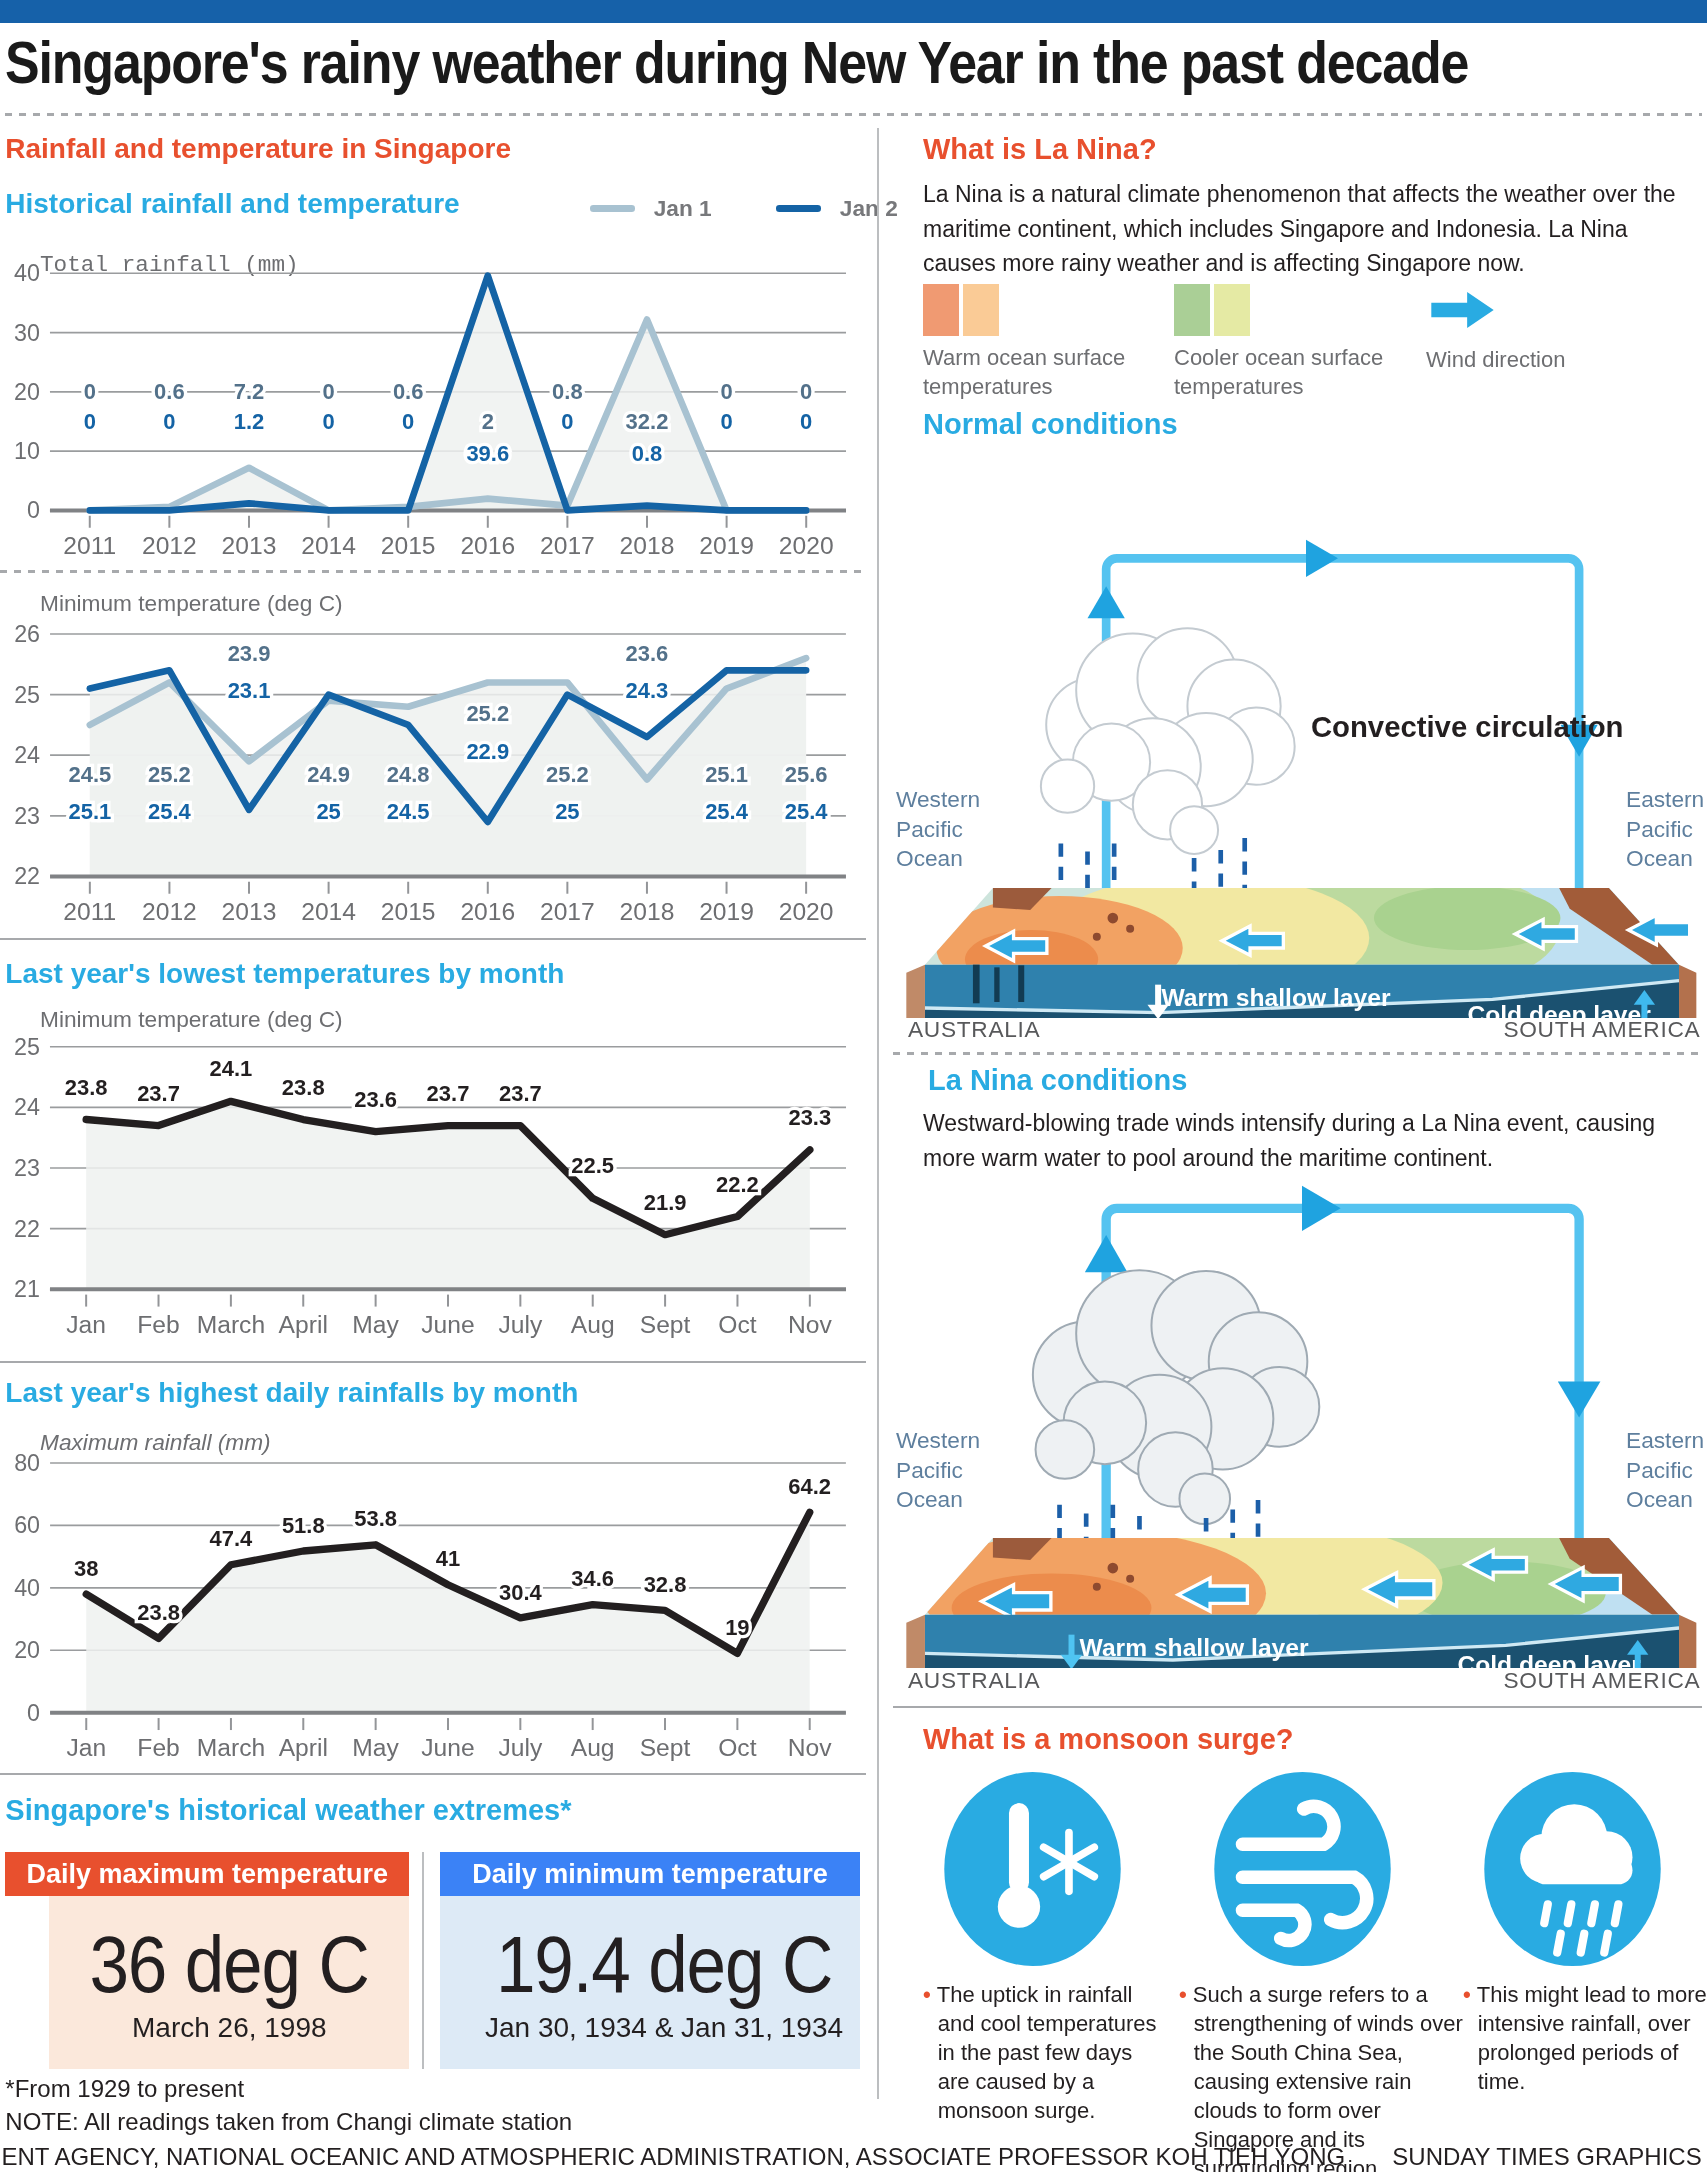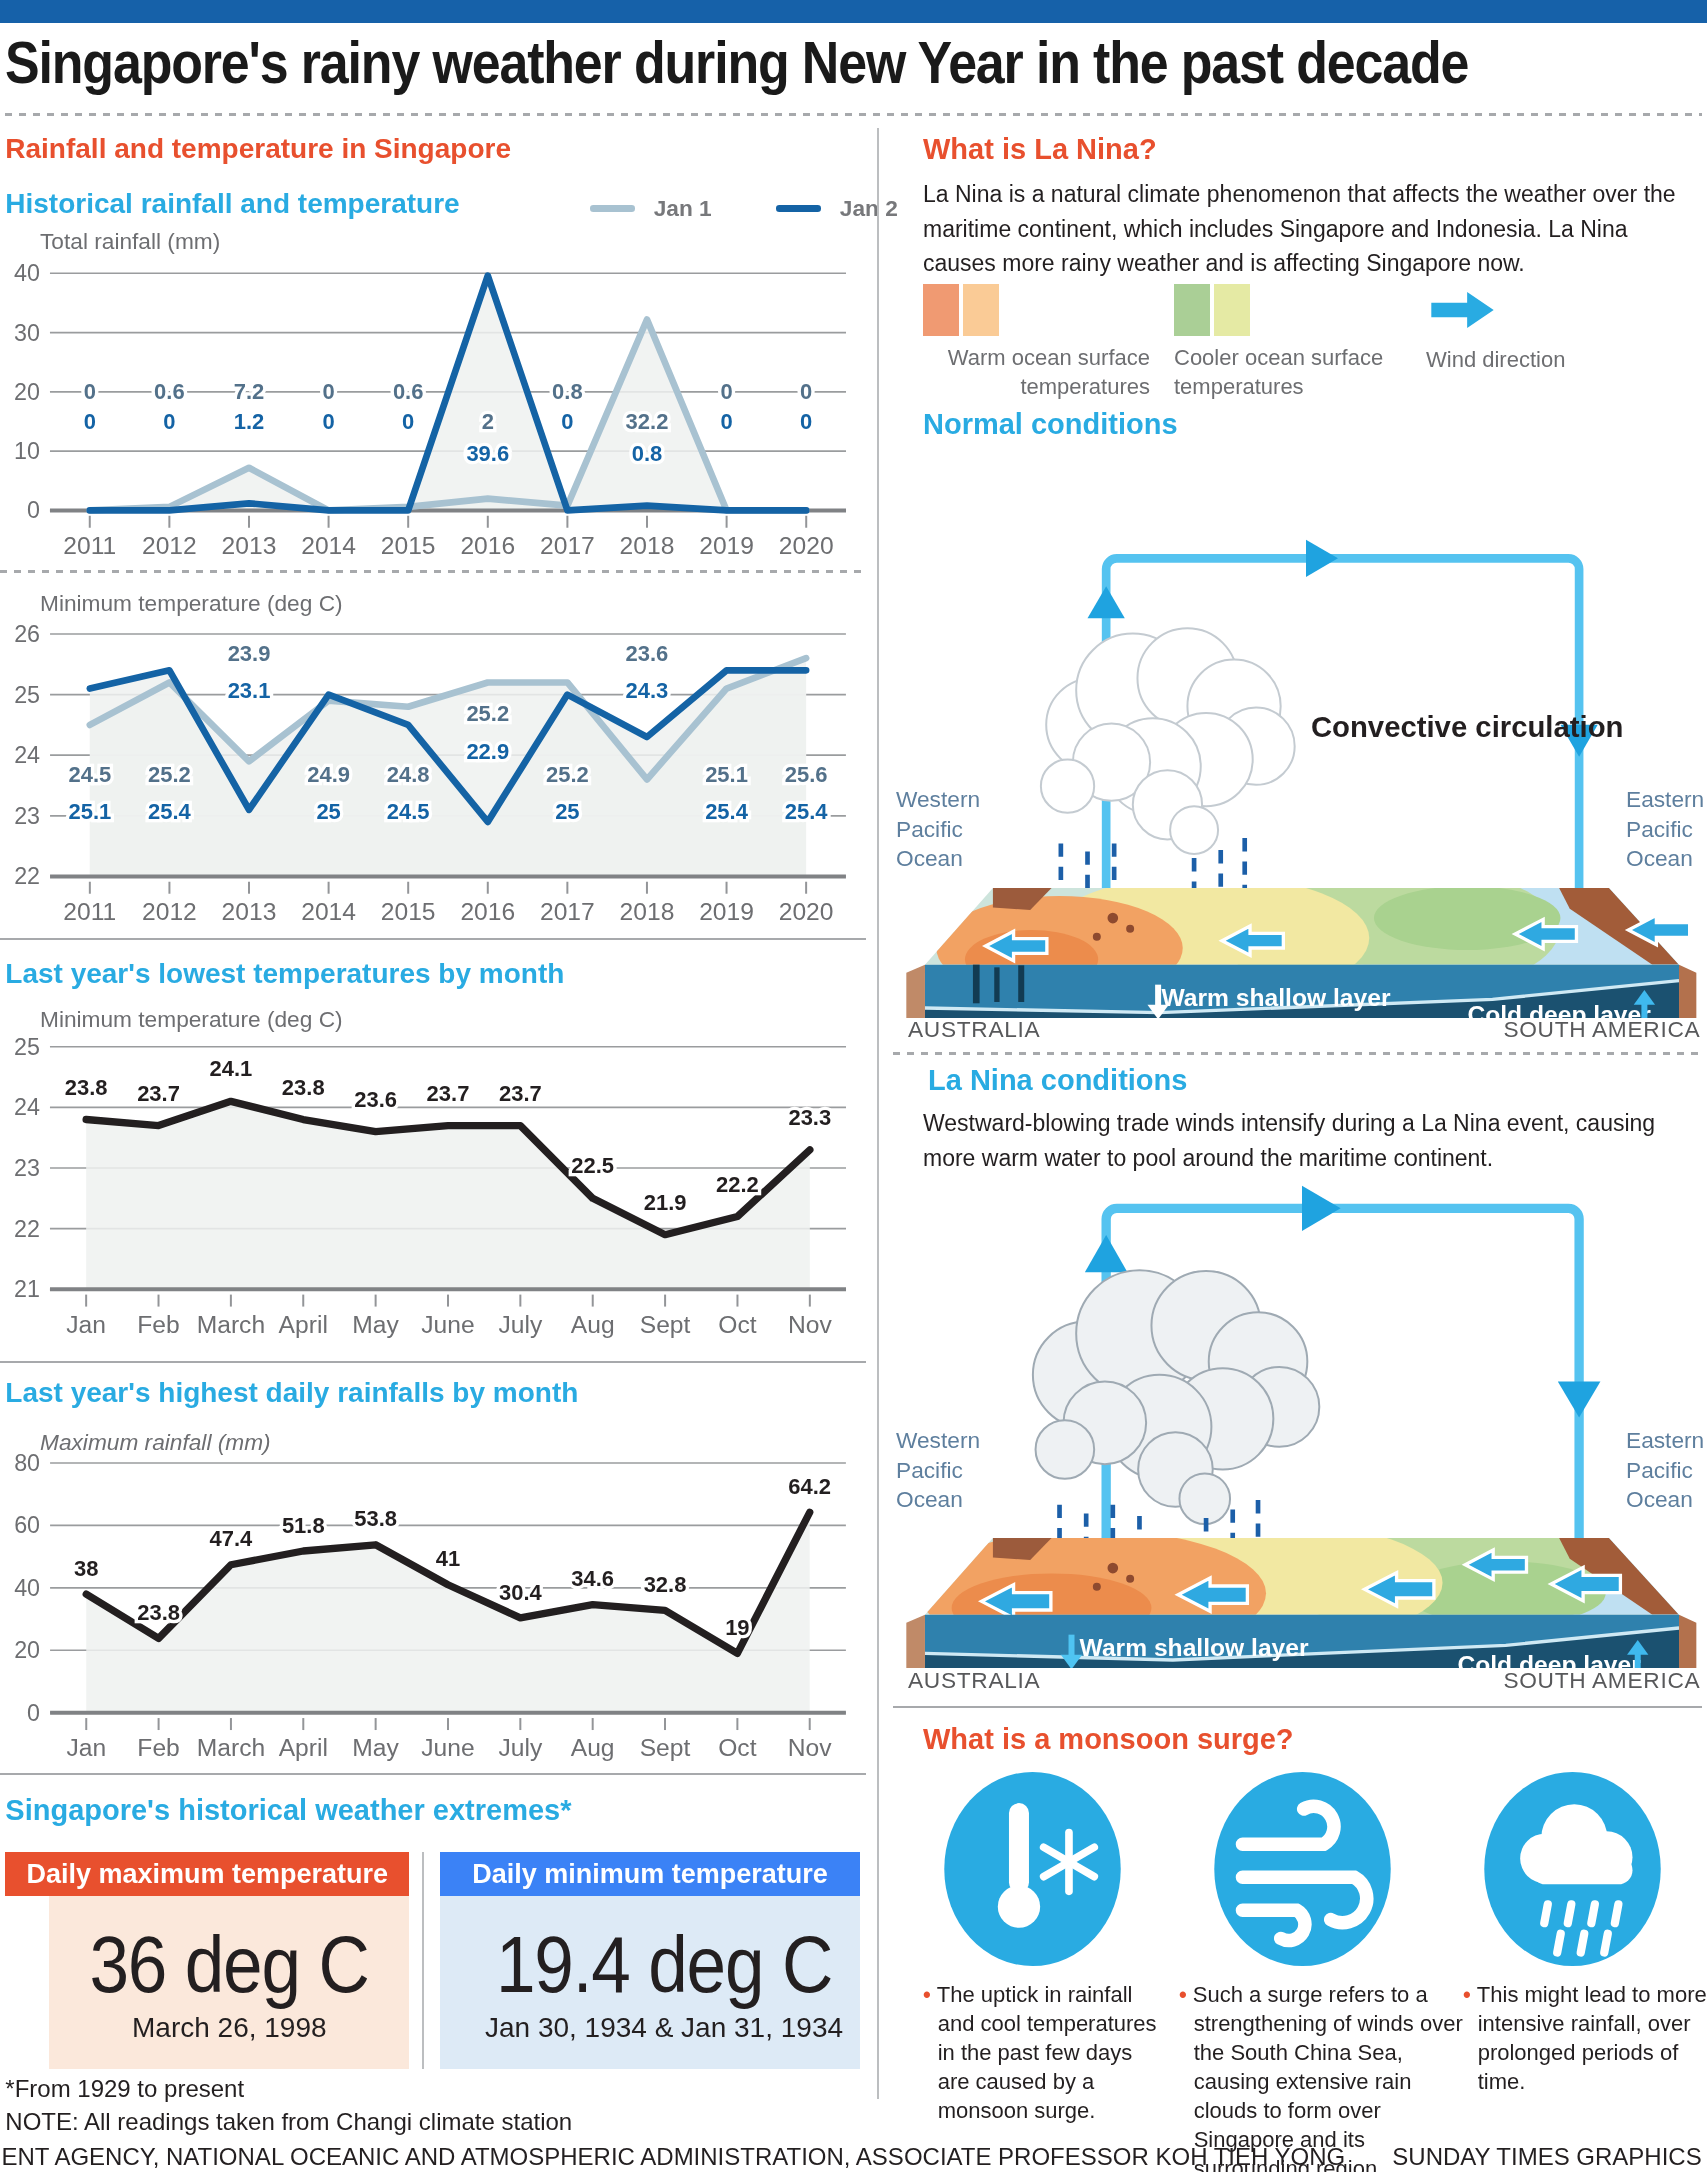--- a/index.html
+++ b/index.html
@@ -50,21 +50,21 @@
   <div class="abs subhead" style="left:5.3px;top:188px;">Historical rainfall and temperature</div>
 
   <div class="abs legend-row" style="left:590px;top:195px;">
     <span class="legend-swatch" id="legend-swatch-0" style="background: rgb(168, 194, 209);"></span>
     <span class="legend-label">Jan 1</span>
     <span style="width:27px;"></span>
     <span class="legend-swatch" id="legend-swatch-1" style="background: rgb(20, 99, 165);"></span>
     <span class="legend-label">Jan 2</span>
   </div>
 
-  <div class="abs axis-title" style="left:40px;top:228px;">Total rainfall (mm)</div>
+  <div class="abs axis-title" style="left:40px;top:252px;font-family:Liberation Mono, monospace;">Total rainfall (mm)</div>
   <svg id="chart1" class="abs" style="left:0;top:263px;" width="866" height="307" viewBox="0 0 1300 460">
       <line x1="75" y1="371" x2="1270" y2="371" stroke="#9A9C9E" stroke-width="2.5"></line>
       <text x="60" y="383" text-anchor="end" font-size="35" fill="#6D6E71">0</text>
       <line x1="75" y1="282" x2="1270" y2="282" stroke="#9A9C9E" stroke-width="2.5"></line>
       <text x="60" y="294" text-anchor="end" font-size="35" fill="#6D6E71">10</text>
       <line x1="75" y1="193" x2="1270" y2="193" stroke="#9A9C9E" stroke-width="2.5"></line>
       <text x="60" y="205" text-anchor="end" font-size="35" fill="#6D6E71">20</text>
       <line x1="75" y1="104" x2="1270" y2="104" stroke="#9A9C9E" stroke-width="2.5"></line>
       <text x="60" y="116" text-anchor="end" font-size="35" fill="#6D6E71">30</text>
       <line x1="75" y1="15" x2="1270" y2="15" stroke="#9A9C9E" stroke-width="2.5"></line>
@@ -311,21 +311,21 @@
   <div class="abs vdivider" style="left:877px;top:128px;height:1971px;"></div>
 
   <div class="abs kicker" style="left:923px;top:133px;font-size:29px;">What is La Nina?</div>
   <div class="abs para" style="left:923px;top:177px;width:753px;">La Nina is a natural climate phenomenon that affects the weather over the maritime continent, which includes Singapore and Indonesia. La Nina causes more rainy weather and is affecting Singapore now.</div>
 
   <div class="abs" style="left:923px;top:284px;width:227px;">
     <div class="swatch-pair">
       <div class="swatch" id="warm-swatch-0" style="background: rgb(240, 154, 114);"></div>
       <div class="swatch" id="warm-swatch-1" style="background: rgb(250, 203, 150);"></div>
     </div>
-    <div class="mini-label" style="margin-top:8px;text-align:right;">Warm ocean surface temperatures</div>
+    <div class="mini-label" style="margin-top:8px;">Warm ocean surface temperatures</div>
   </div>
   <div class="abs" style="left:1426px;top:284px;width:200px;">
     <svg width="73" height="52" viewBox="0 0 110 78">
       <path d="M8,28 h54 v-16 l40,27 -40,27 v-16 h-54 z" fill="#29ABE2"></path>
     </svg>
     <div class="mini-label" style="margin-top:8px;">Wind direction</div>
   </div>
   <div class="abs" style="left:1174px;top:284px;width:227px;">
     <div class="swatch-pair">
       <div class="swatch" id="cool-swatch-0" style="background: rgb(170, 207, 150);"></div>

